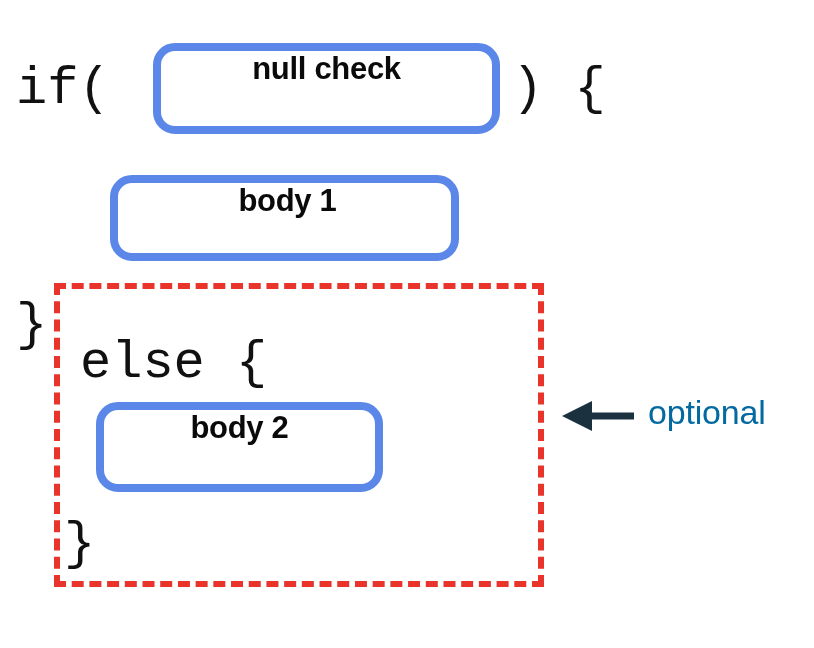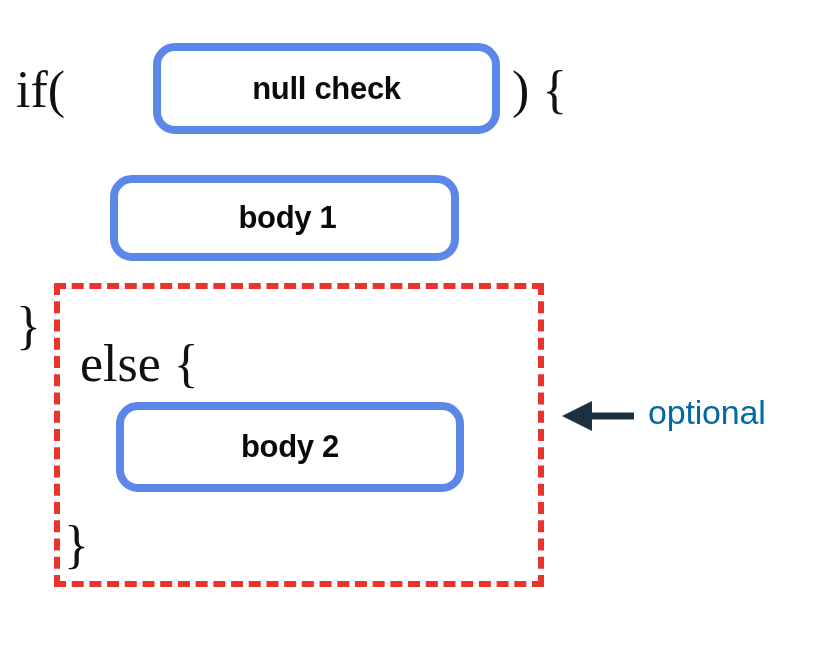--- a/index.html
+++ b/index.html
@@ -16,56 +16,56 @@
     position: relative;
     width: 814px;
     height: 648px;
     background: #ffffff;
     overflow: hidden;
   }
 
   
   .code {
     position: absolute;
-    font-family: Liberation Serif, serif;
+    font-family: Liberation Mono, monospace;
     font-size: 52px;
     line-height: 1;
     color: #111111;
     white-space: pre;
     letter-spacing: 0px;
   }
   #code-if      { left: 16px;  top: 64px; }
   #code-close   { left: 512px; top: 64px; }
   #code-brace-1 { left: 16px;  top: 300px; }
   #code-else    { left: 80px;  top: 300px; margin-top: 38px; }
   #code-brace-2 { left: 64px;  top: 519px; }
 
   
   .blue-box {
     position: absolute;
     box-sizing: border-box;
     border: 8px solid #5b87e8;
     border-radius: 22px;
     background: #ffffff;
     display: flex;
-    align-items: center;
+    align-items: flex-start;
     justify-content: center;
   }
   .blue-box .label {
     font-family: "Liberation Sans", sans-serif;
     font-weight: bold;
     font-size: 31px;
     color: #0a0a0a;
     letter-spacing: -0.3px;
     white-space: nowrap;
   }
 
   #box-null-check { left: 153px; top: 43px;  width: 347px; height: 91px; }
   #box-body-1     { left: 110px; top: 175px; width: 349px; height: 86px; padding-left: 6px; }
-  #box-body-2     { left: 116px; top: 402px; width: 348px; height: 90px; }
+  #box-body-2     { left: 96px; top: 402px; width: 287px; height: 90px; }
 
   
   #optional-region {
     position: absolute;
     left: 54px;
     top: 283px;
     width: 490px;
     height: 304px;
     box-sizing: border-box;
     border: 6px dashed #e8342a;

